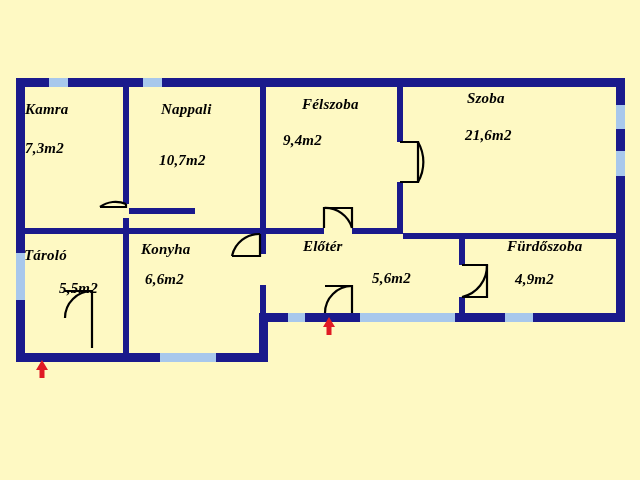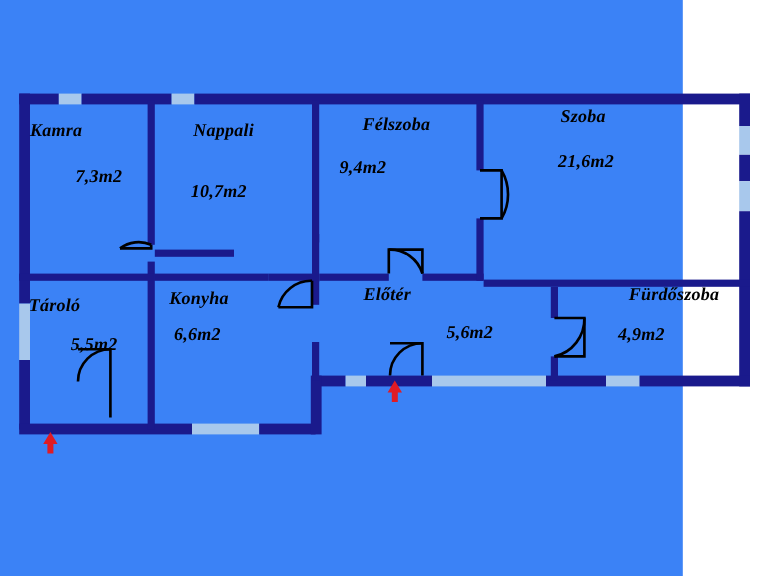--- a/index.html
+++ b/index.html
@@ -8,23 +8,23 @@
     background: #ffffff;
   }
   body {
     width: 640px;
     height: 480px;
     overflow: hidden;
     font-family: "Liberation Serif", serif;
   }
   #floorplan-root {
     position: relative;
-    width: 569px;
+    width: 640px;
     height: 480px;
-    background: #3b82f6;
+    background: #fef9c3;
   }
   #plan-svg {
     position: absolute;
     left: 0;
     top: 0;
     width: 640px;
     height: 480px;
     display: block;
   }
   .room-label {
@@ -148,37 +148,37 @@
       <path d="M 352 286 A 27 27 0 0 0 325 313"></path>
     </g>
 
     <g>
       <path d="M 42 360 L 36 370 L 39.5 370 L 39.5 378 L 44.5 378 L 44.5 370 L 48 370 Z" fill="#e01b24"></path>
       <path d="M 329 317 L 323 327 L 326.5 327 L 326.5 335 L 331.5 335 L 331.5 327 L 335 327 Z" fill="#e01b24"></path>
     </g>
   </svg>
 
   <div class="room-label room-name" style="left:25px; top:102px;">Kamra</div>
-  <div class="room-label room-area" style="left:25px; top:141px;padding-left:38px;">7,3m2</div>
+  <div class="room-label room-area" style="left:25px; top:141px;">7,3m2</div>
 
   <div class="room-label room-name" style="left:161px; top:102px;">Nappali</div>
   <div class="room-label room-area" style="left:159px; top:153px;">10,7m2</div>
 
   <div class="room-label room-name" style="left:302px; top:97px;">Félszoba</div>
   <div class="room-label room-area" style="left:283px; top:133px;">9,4m2</div>
 
   <div class="room-label room-name" style="left:467px; top:91px;">Szoba</div>
   <div class="room-label room-area" style="left:465px; top:128px;">21,6m2</div>
 
   <div class="room-label room-name" style="left:24px; top:248px;">Tároló</div>
   <div class="room-label room-area" style="left:26px; top:281px;padding-left:33px;">5,5m2</div>
 
   <div class="room-label room-name" style="left:141px; top:242px;">Konyha</div>
   <div class="room-label room-area" style="left:145px; top:272px;">6,6m2</div>
 
   <div class="room-label room-name" style="left:303px; top:239px;">Előtér</div>
   <div class="room-label room-area" style="left:372px; top:271px;">5,6m2</div>
 
-  <div class="room-label room-name" style="left:507px; top:239px;margin-left:17px;">Fürdőszoba</div>
+  <div class="room-label room-name" style="left:507px; top:239px;">Fürdőszoba</div>
   <div class="room-label room-area" style="left:515px; top:272px;">4,9m2</div>
 
 
 </div>
 
 </body></html>

